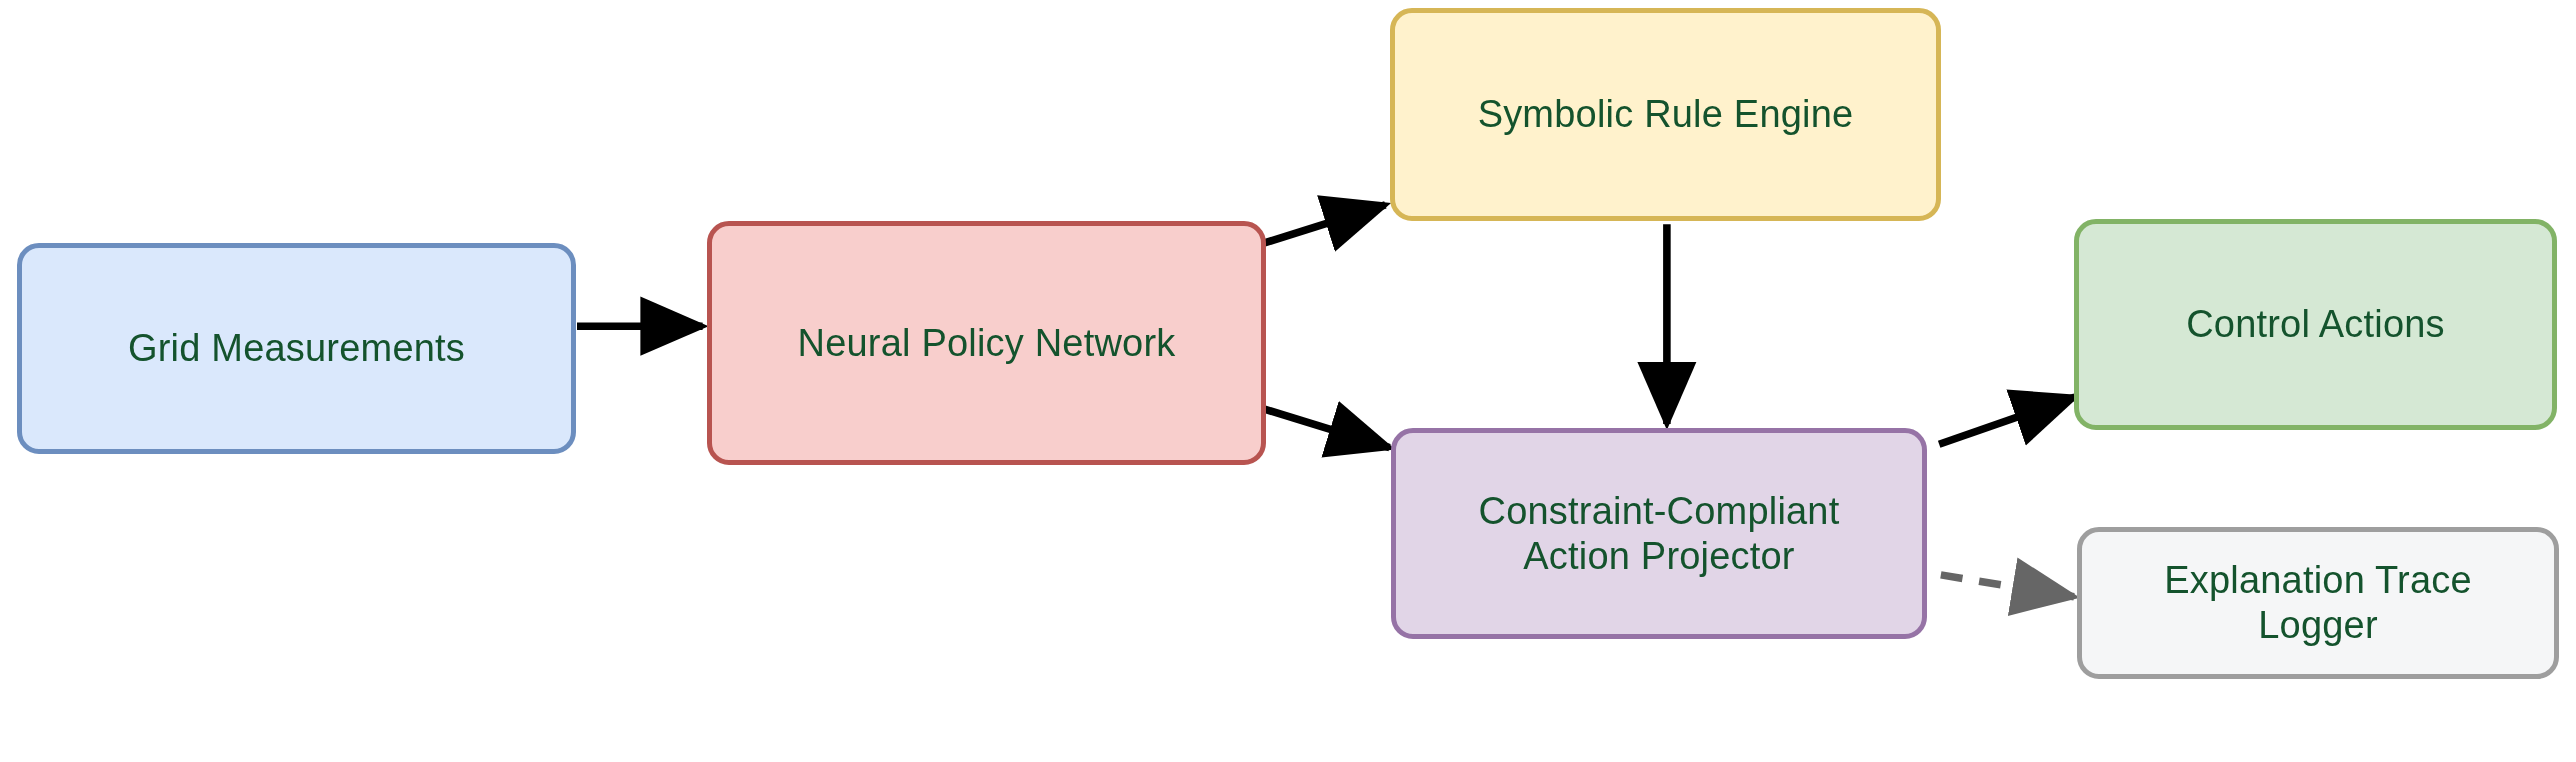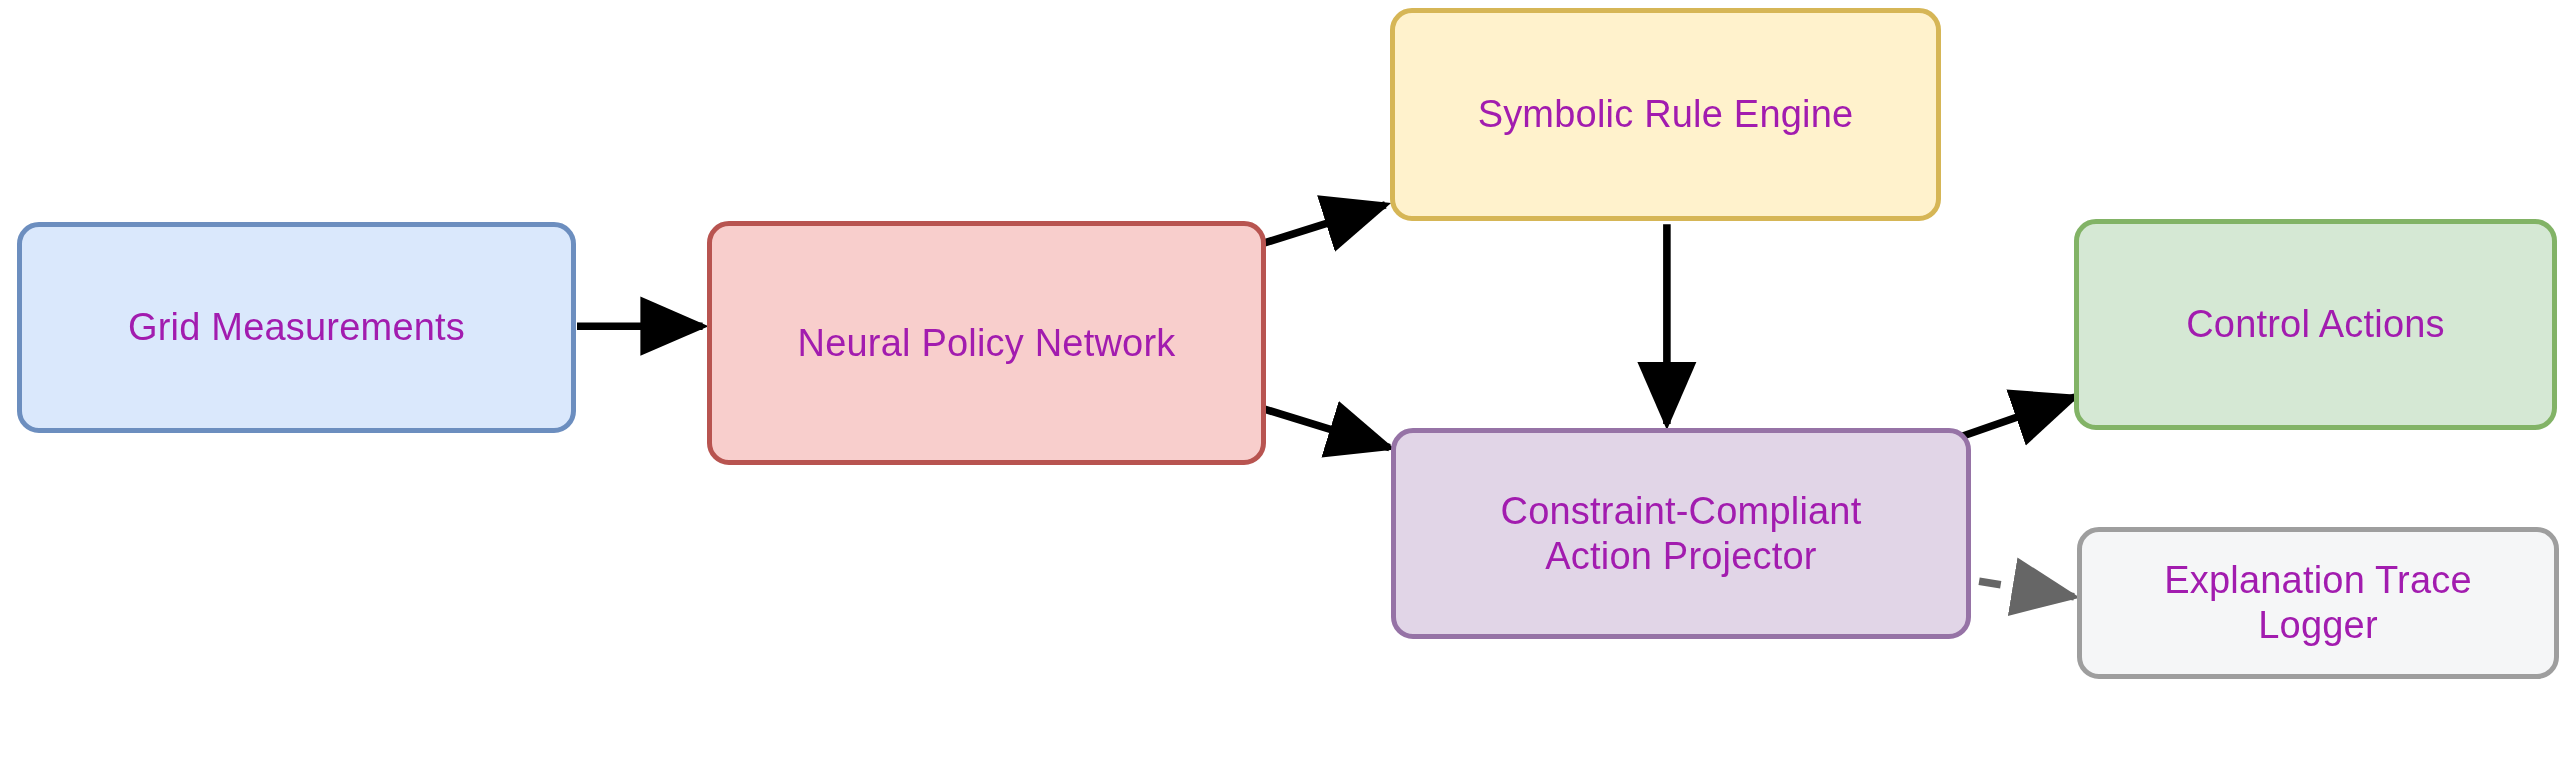--- a/index.html
+++ b/index.html
@@ -29,38 +29,38 @@
   .node {
     position: absolute;
     box-sizing: border-box;
     display: flex;
     align-items: center;
     justify-content: center;
     text-align: center;
     border-style: solid;
     border-width: 5px;
     border-radius: 22px;
-    color: #a21caf;
+    color: #14532d;
     font-size: 38px;
     line-height: 1.18;
     letter-spacing: 0.2px;
     font-family: "Liberation Sans", sans-serif;
     z-index: 2;
   }
   .node .label {
     display: block;
     padding: 0 13.5px;
     white-space: pre-line;
   }
 
   
   #node-grid-measurements   { left: 17px;   top: 222px; width: 559px; height: 211px; }
   #node-neural-policy       { left: 707px;  top: 221px; width: 559px; height: 244px; }
   #node-symbolic-rule       { left: 1390px; top: 8.4px;  width: 551px; height: 213px; }
-  #node-action-projector    { left: 1391px; top: 428px; width: 580px; height: 211px; }
+  #node-action-projector    { left: 1391px; top: 428px; width: 536px; height: 211px; }
   #node-control-actions     { left: 2074px; top: 219px; width: 483px; height: 211px; }
   #node-explanation-logger  { left: 2077px; top: 527px; width: 482px; height: 152px; }
 </style>
 </head>
 <body>
 
 <div id="canvas" style="background-color: rgb(255, 255, 255);">
 
   <svg id="edge-layer" viewBox="0 0 3055 904" width="2576" height="762" xmlns="http://www.w3.org/2000/svg">
     <defs>
@@ -78,21 +78,21 @@
 
     <line x1="1492" y1="483" x2="1648" y2="531" stroke="#000000" stroke-width="9" marker-end="url(#arrow-black)"></line>
 
     <line x1="1977" y1="266" x2="1977" y2="503" stroke="#000000" stroke-width="9" marker-end="url(#arrow-black)"></line>
 
     <line x1="2300" y1="527" x2="2461" y2="471" stroke="#000000" stroke-width="9" marker-end="url(#arrow-black)"></line>
 
     <line x1="2302" y1="682" x2="2460" y2="708" stroke="#666666" stroke-width="9" stroke-dasharray="26 20" marker-end="url(#arrow-gray)"></line>
   </svg>
 
-  <div class="node" id="node-grid-measurements" style="background-color: rgb(218, 232, 252); border-color: rgb(108, 142, 191);">
+  <div class="node" id="node-grid-measurements" style="background-color: rgb(218, 232, 252); border-color: rgb(108, 142, 191); margin-top: 21px;">
     <span class="label">Grid Measurements</span>
   </div>
 
   <div class="node" id="node-neural-policy" style="background-color: rgb(248, 206, 204); border-color: rgb(184, 84, 80);">
     <span class="label">Neural Policy Network</span>
   </div>
 
   <div class="node" id="node-symbolic-rule" style="background-color: rgb(255, 242, 204); border-color: rgb(214, 182, 86);">
     <span class="label">Symbolic Rule Engine</span>
   </div>

